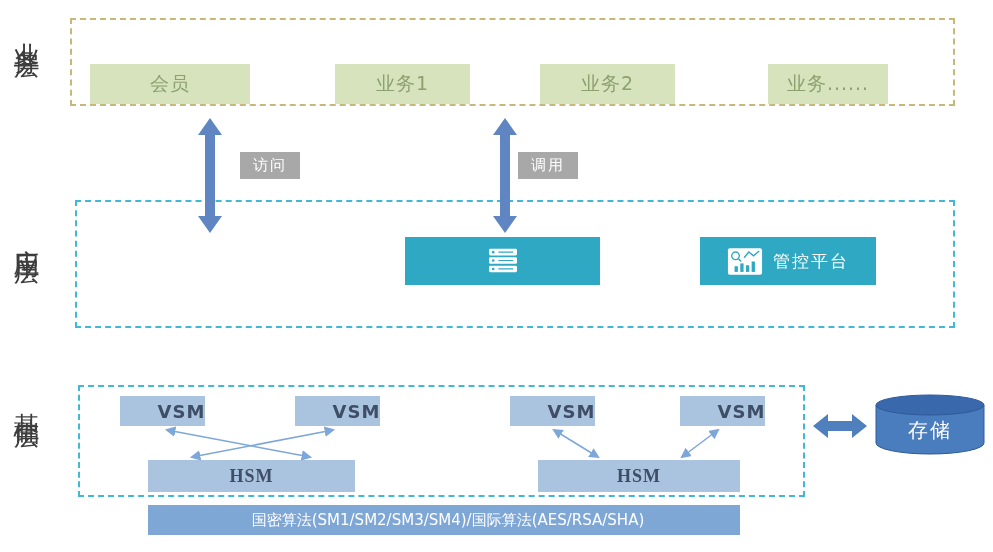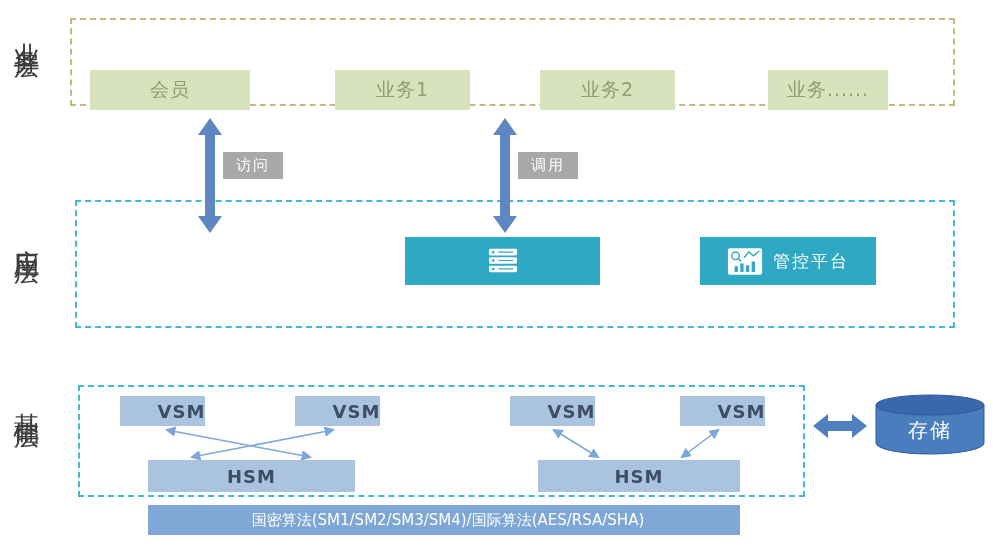--- a/index.html
+++ b/index.html
@@ -8,24 +8,24 @@
     font-family:"DejaVu Sans","Liberation Sans",sans-serif; overflow:hidden;
   }
   .layer-label {
     position:absolute; writing-mode:vertical-lr; text-orientation:upright;
     font-size:26px; color:#3d3d3d; letter-spacing:6px; line-height:1;
   }
   .frame { position:absolute; box-sizing:border-box; }
   .frame.biz { border:2px dashed #c6b878; }
   .frame.blue { border:2px dashed #41b9d6; }
   .box { position:absolute; display:flex; align-items:center; justify-content:center; box-sizing:border-box; }
-  .biz-box { top:70px; height:40px; background:#d6e3bc; color:#8e9f70; font-size:19px; letter-spacing:1px; }
+  .biz-box { top:64px; height:40px; background:#d6e3bc; color:#8e9f70; font-size:19px; letter-spacing:1px; }
   .app-box { top:237px; height:48px; background:#2fa9c3; color:#ffffff; font-size:17px; letter-spacing:2px; gap:10px; }
   .vsm-box { top:396px; height:30px; background:#aac4e0; color:#3f4e66; font-size:18px; font-weight:600; letter-spacing:1px;padding-left:38px; }
-  .hsm-box { top:460px; height:32px; background:#aac4e0; color:#3f4e66; font-size:18px; font-weight:600; letter-spacing:1px; }
+  .hsm-box { top:460px; height:32px; background:#aac4e0; color:#3f4e66; font-size:18px; font-weight:600; letter-spacing:1px;font-family:Liberation Serif, serif; }
   .algo-bar { left:148px; top:505px; width:592px; height:30px; background:#7fa7d6; color:#ffffff; font-size:15px;padding-left:8px; }
   .badge {
     position:absolute; background:#a8a8a8; color:#ffffff; font-size:15px;
     padding:4px 13px; letter-spacing:2px;
   }
   .overlay { position:absolute; left:0; top:0; pointer-events:none; }
   .cylinder { position:absolute; left:874px; top:393px; }
   .watermark { position:absolute; left:806px; top:511px; color:#b3b3b3; font-size:14px; letter-spacing:1px; }
   .icon { display:inline-flex; align-items:center; }
 </style>
@@ -97,21 +97,21 @@
     <path d="M505,118 L493,135 L500,135 L500,216 L493,216 L505,233 L517,216 L510,216 L510,135 L517,135 Z" fill="#5f86c3"></path>
 
     <path d="M813,426 L828,414 L828,421 L852,421 L852,414 L867,426 L852,438 L852,431 L828,431 L828,438 Z" fill="#4f7fbd"></path>
 
     <line x1="310" y1="457" x2="167" y2="430" stroke="#7da7d9" stroke-width="1.5" marker-start="url(#ah)" marker-end="url(#ah)"></line>
     <line x1="192" y1="457" x2="333" y2="430" stroke="#7da7d9" stroke-width="1.5" marker-start="url(#ah)" marker-end="url(#ah)"></line>
     <line x1="598" y1="457" x2="554" y2="430" stroke="#7da7d9" stroke-width="1.5" marker-start="url(#ah)" marker-end="url(#ah)"></line>
     <line x1="682" y1="457" x2="718" y2="430" stroke="#7da7d9" stroke-width="1.5" marker-start="url(#ah)" marker-end="url(#ah)"></line>
   </svg>
 
-  <div class="badge" style="left:223px; top:152px;">访问</div>
+  <div class="badge" style="left:240px; top:152px;">访问</div>
   <div class="badge" style="left:518px; top:152px;">调用</div>
 
   <div class="cylinder">
     <svg width="112" height="64" viewBox="0 0 112 64">
       <path d="M2,12 L2,50 A54,11 0 0 0 110,50 L110,12" fill="#4a7dbd" stroke="#2f5a99" stroke-width="1"></path>
       <ellipse cx="56" cy="12" rx="54" ry="10" fill="#3a68ad" stroke="#2f5a99" stroke-width="1"></ellipse>
       <text x="56" y="44" text-anchor="middle" fill="#ffffff" font-size="20" letter-spacing="2">存储</text>
     </svg>
   </div>
 

